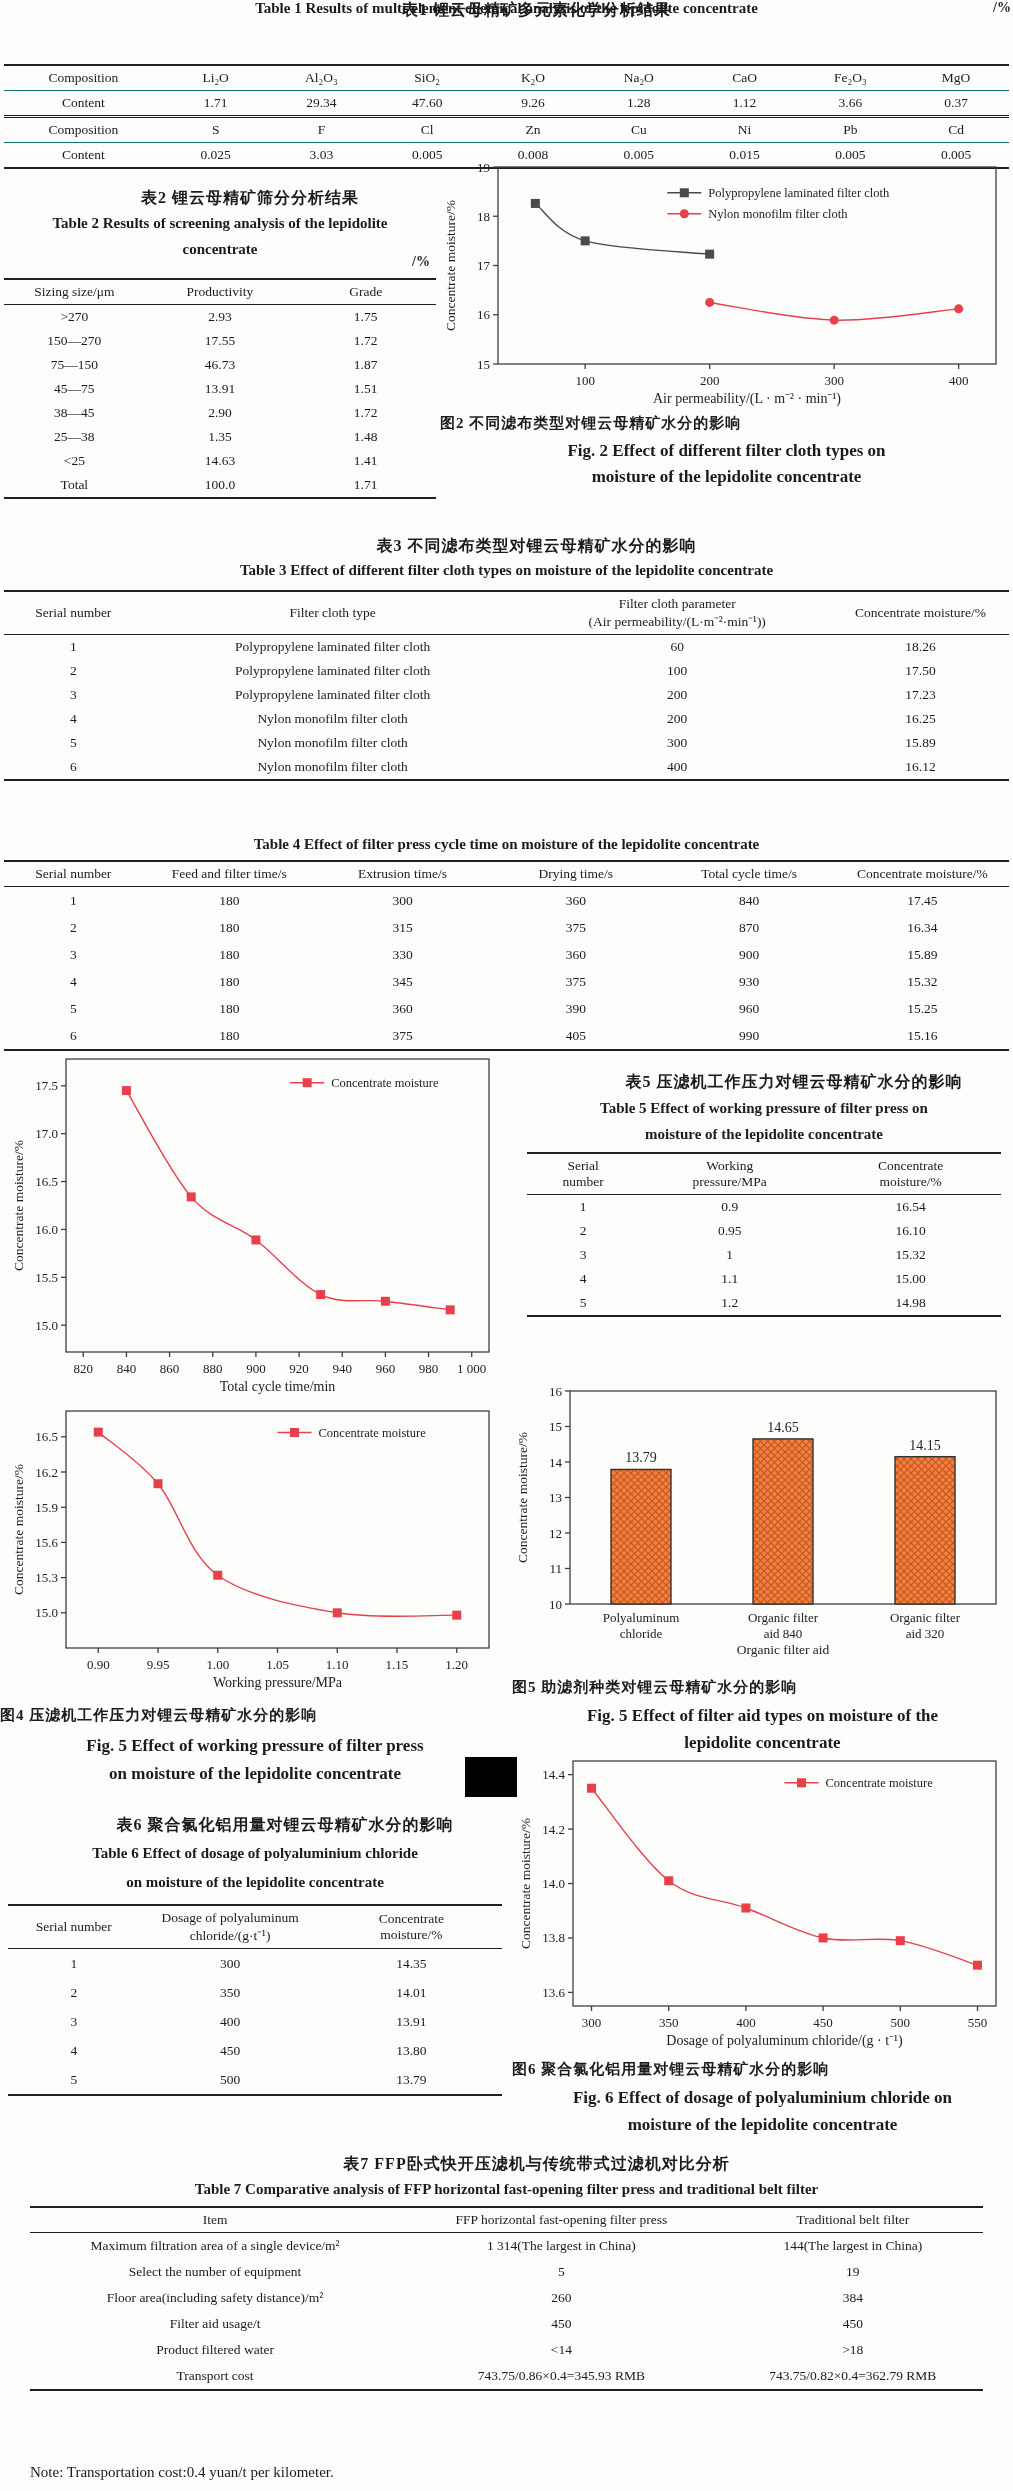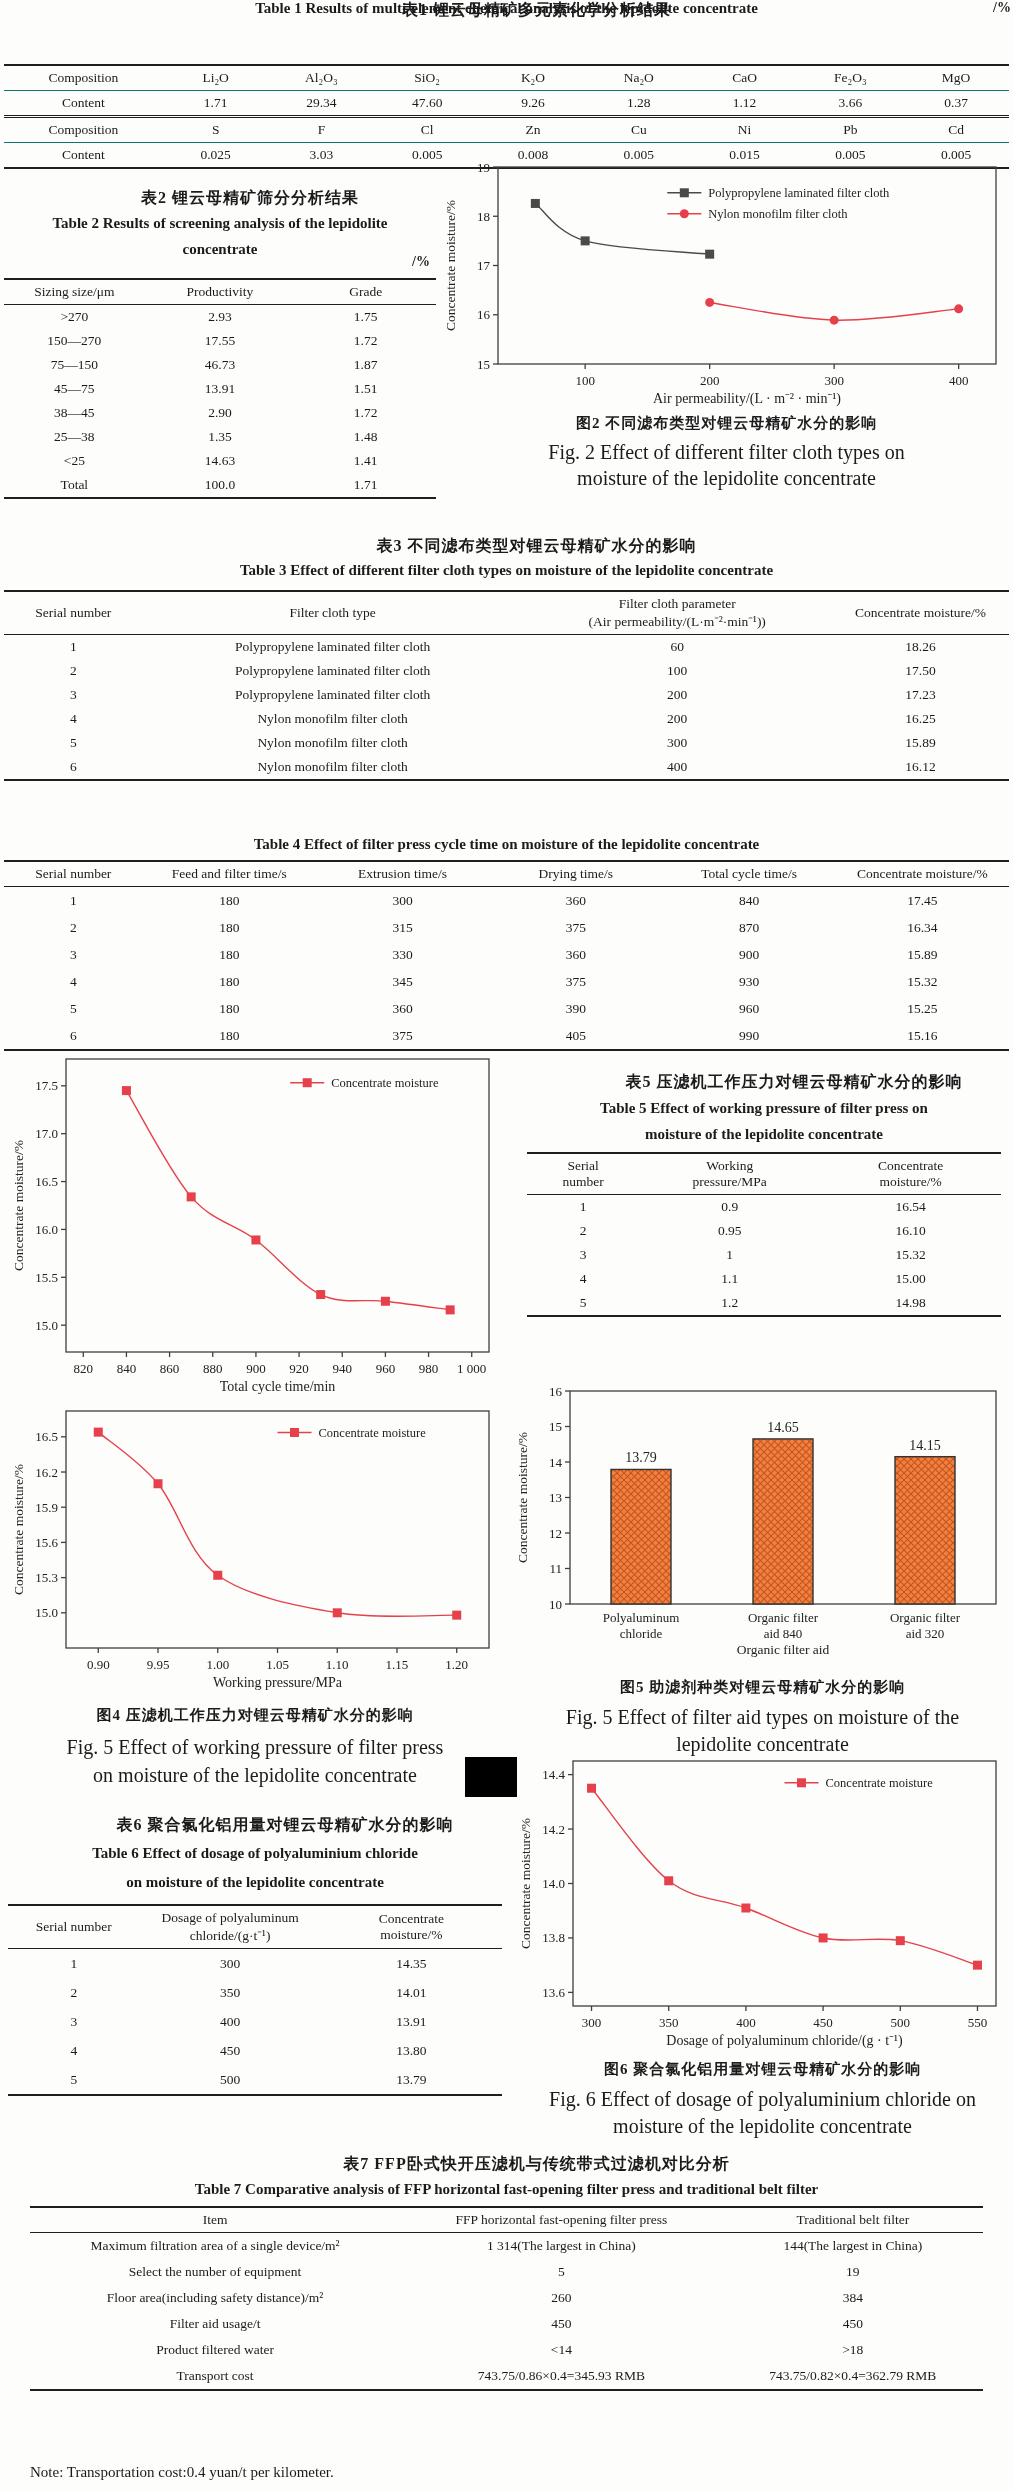--- a/index.html
+++ b/index.html
@@ -1,22 +1,22 @@
 <!DOCTYPE html>
 <html><head>
 <meta charset="utf-8">
 <style>
   html,body{margin:0;padding:0;background:#f5f5f3;}
   .page{position:relative;width:1013px;height:2491px;background:#fdfdfc;
         font-family:"Liberation Serif", serif;color:#1b1b1b;overflow:hidden;}
   .abs{position:absolute;}
   .zh{font-weight:700;font-size:16px;text-align:center;letter-spacing:1px;padding-left:30px;}
   .en{font-weight:700;font-size:15px;text-align:center;}
-  .cap-zh{font-weight:700;font-size:15px;text-align:center;letter-spacing:1px;}
-  .cap-en{font-weight:400;font-size:20px;text-align:center;}
+  .cap-zh{font-weight:700;font-size:15px;letter-spacing:1px;}
+  .cap-en{font-weight:700;font-size:17px;text-align:center;}
   .unit{font-weight:700;font-size:14px;text-align:right;}
   table.tbl{border-collapse:collapse;table-layout:fixed;font-size:13.5px;width:100%;}
   table.tbl td,table.tbl th{text-align:center;padding:4px 4px;font-weight:400;
         white-space:pre-line;overflow:hidden;}
   table.bk{border-top:2.5px solid #1f1f1f;border-bottom:2.5px solid #1f1f1f;}
   table.bk thead tr{border-bottom:1.4px solid #1f1f1f;}
   
   table.t1{border-top:2.5px solid #1f1f1f;border-bottom:2.5px solid #1f1f1f;}
   table.t1 tr{border-bottom:1px solid #0f766e;}
   table.t1 tr:nth-child(2){border-bottom:3px double #1f1f1f;}

